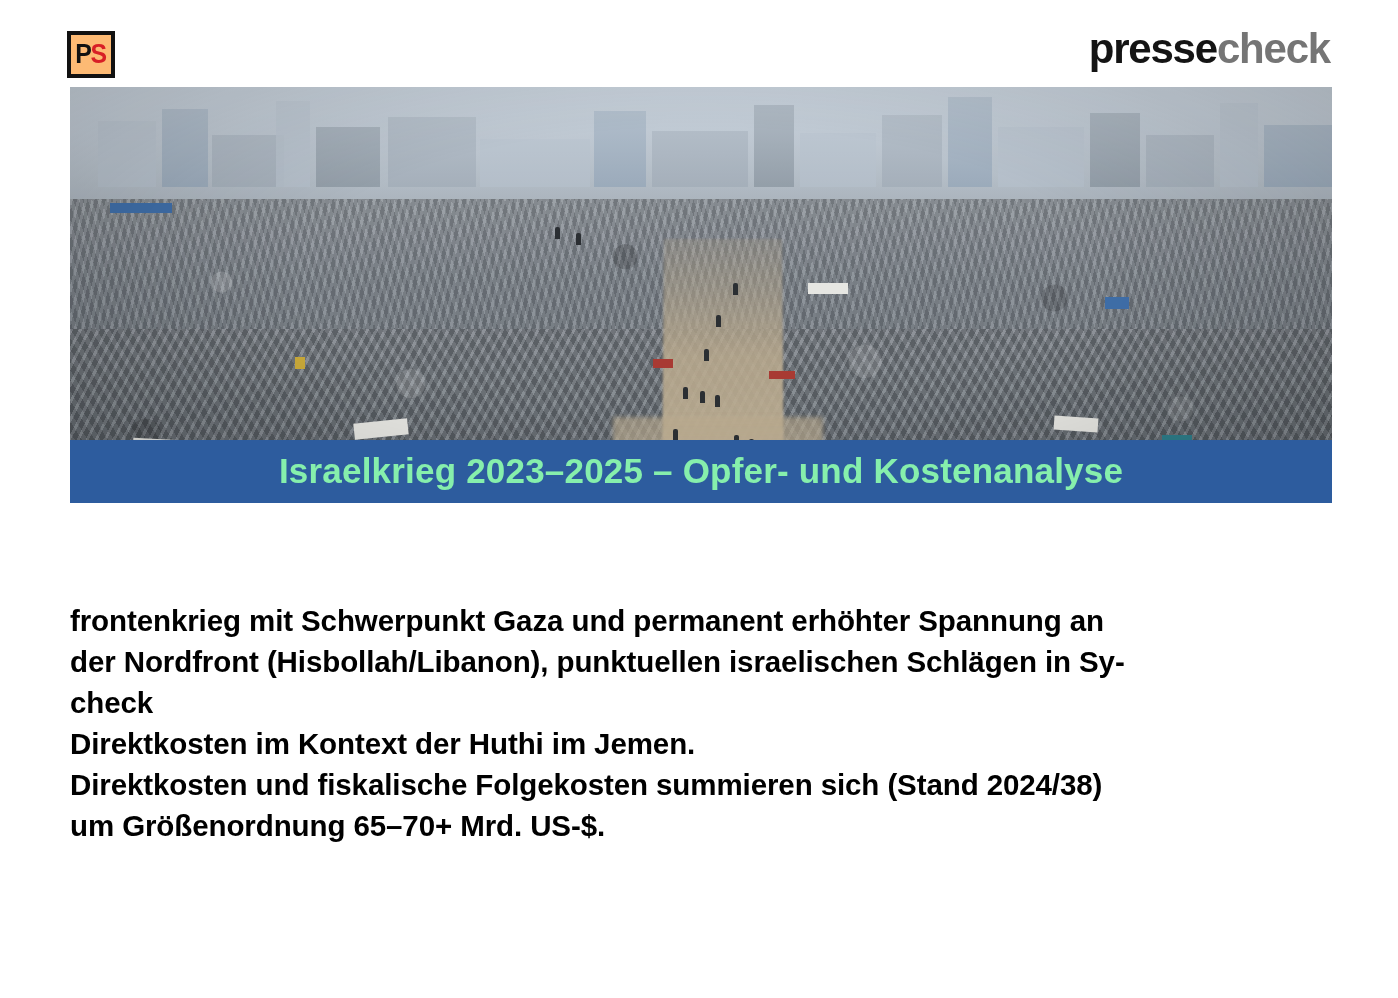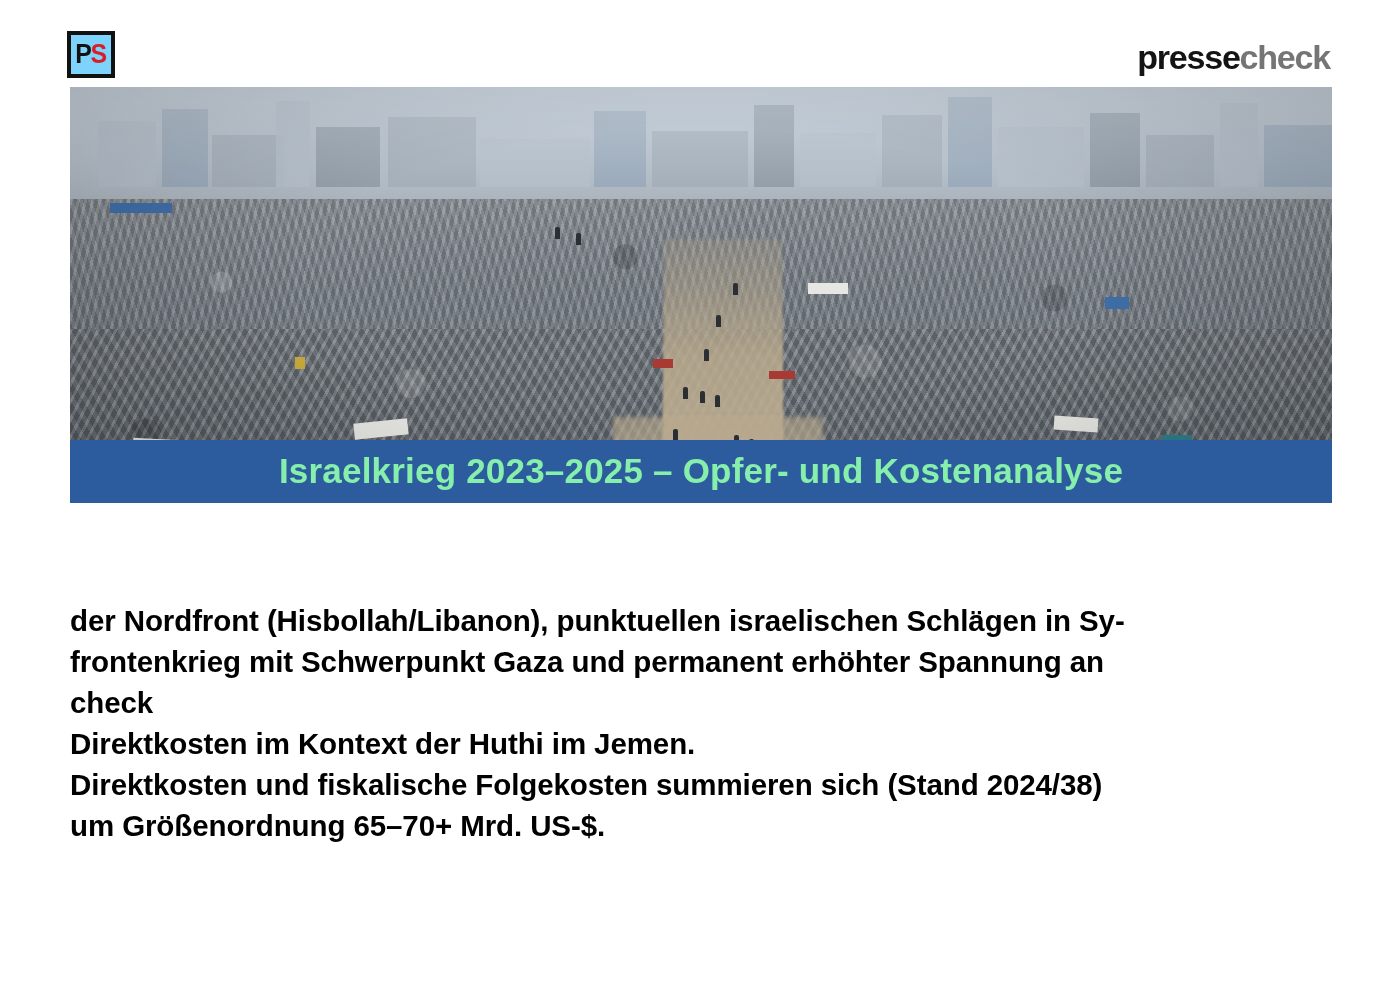--- a/index.html
+++ b/index.html
@@ -28,21 +28,21 @@
     width: 1398px;
     height: 87px;
   }
   .ps-logo {
     position: absolute;
     left: 67px;
     top: 31px;
     width: 48px;
     height: 47px;
     border: 4px solid #111111;
-    background: #7dd3fc;
+    background: #fdba74;
     box-sizing: border-box;
     display: flex;
     align-items: center;
     justify-content: center;
     line-height: 1;
   }
   .ps-logo .ps-text {
     font-family: "Liberation Sans", sans-serif;
     font-weight: bold;
     font-size: 27px;
@@ -50,22 +50,22 @@
     transform: scaleX(0.92);
     display: inline-block;
     margin-top: -1px;
   }
   .ps-logo .ps-p { color: #111111; }
   .ps-logo .ps-s { color: #d81f26; }
 
   .brand {
     position: absolute;
     right: 68px;
-    top: 40px;
-    font-size: 34px;
+    top: 28px;
+    font-size: 42px;
     font-weight: bold;
     letter-spacing: -1.2px;
     line-height: 1;
     white-space: nowrap;
   }
   .brand .brand-presse { color: #141414; }
   .brand .brand-check  { color: #757575; }
 
   
   .hero {
@@ -314,21 +314,21 @@
     <div class="hero-vignette"></div>
   </div>
 
   <div class="title-banner">
     <div class="title-text">Israelkrieg 2023–2025 – Opfer- und Kostenanalyse</div>
   </div>
   <div class="banner-foot"></div>
 
 
   <div class="body-block">
+    <div class="body-line">frontenkrieg mit Schwerpunkt Gaza und permanent erhöhter Spannung an</div>
     <div class="body-line">der Nordfront (Hisbollah/Libanon), punktuellen israelischen Schlägen in Sy-</div>
-    <div class="body-line">frontenkrieg mit Schwerpunkt Gaza und permanent erhöhter Spannung an</div>
     <div class="body-line">check</div>
     <div class="body-line">Direktkosten im Kontext der Huthi im Jemen.</div>
     <div class="body-line">Direktkosten und fiskalische Folgekosten summieren sich (Stand 2024/38)</div>
     <div class="body-line">um Größenordnung 65–70+ Mrd. US-$.</div>
   </div>
 
 </div>
 
 </body></html>

